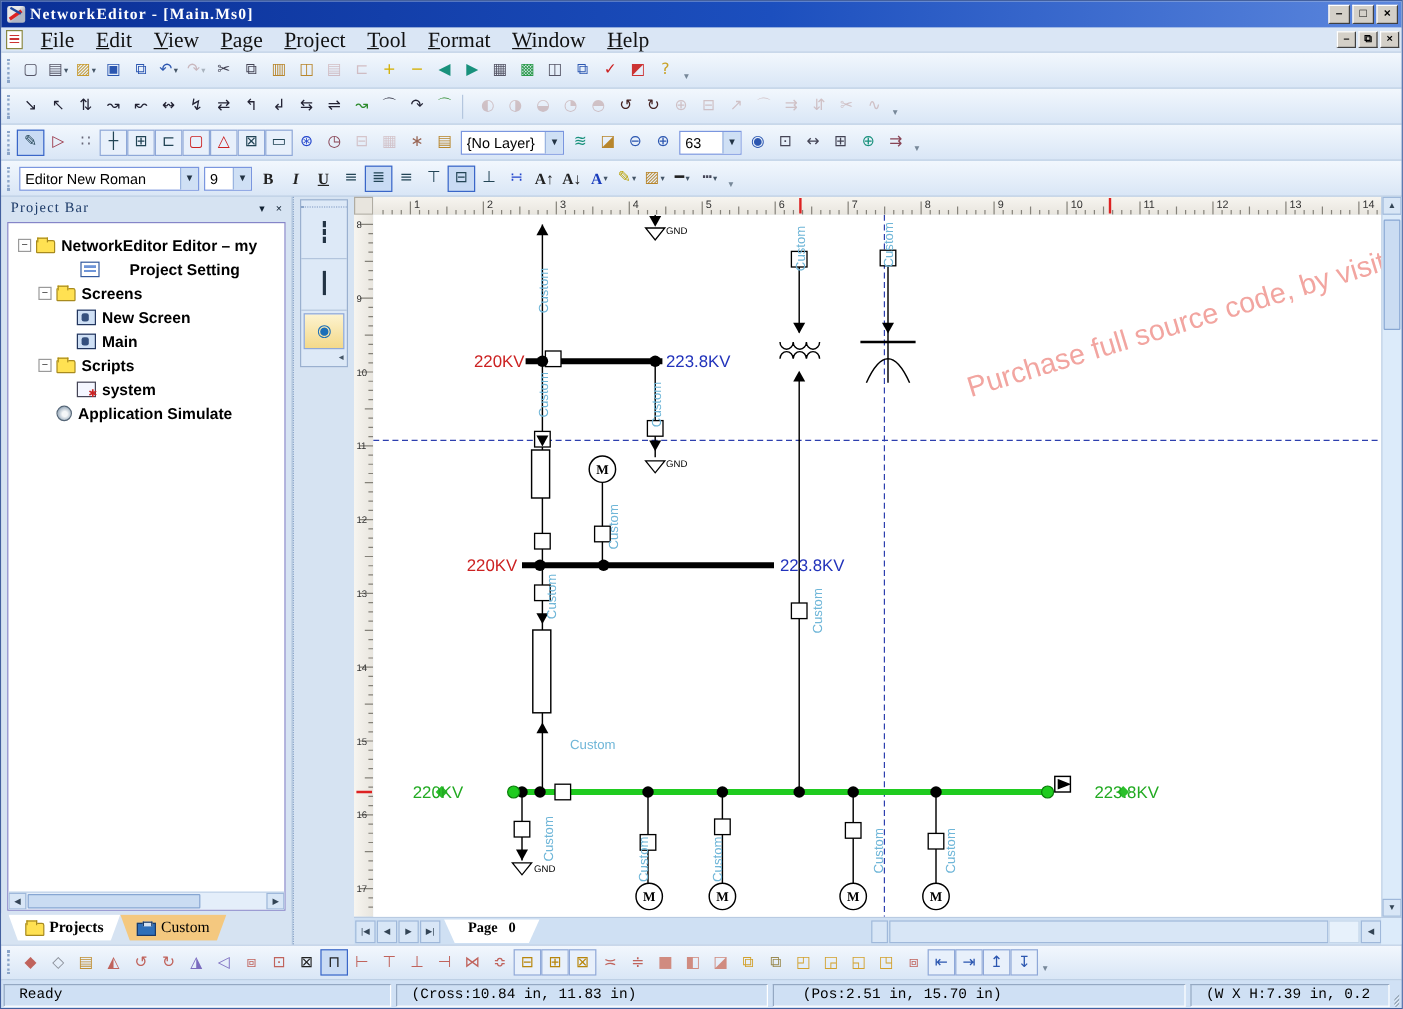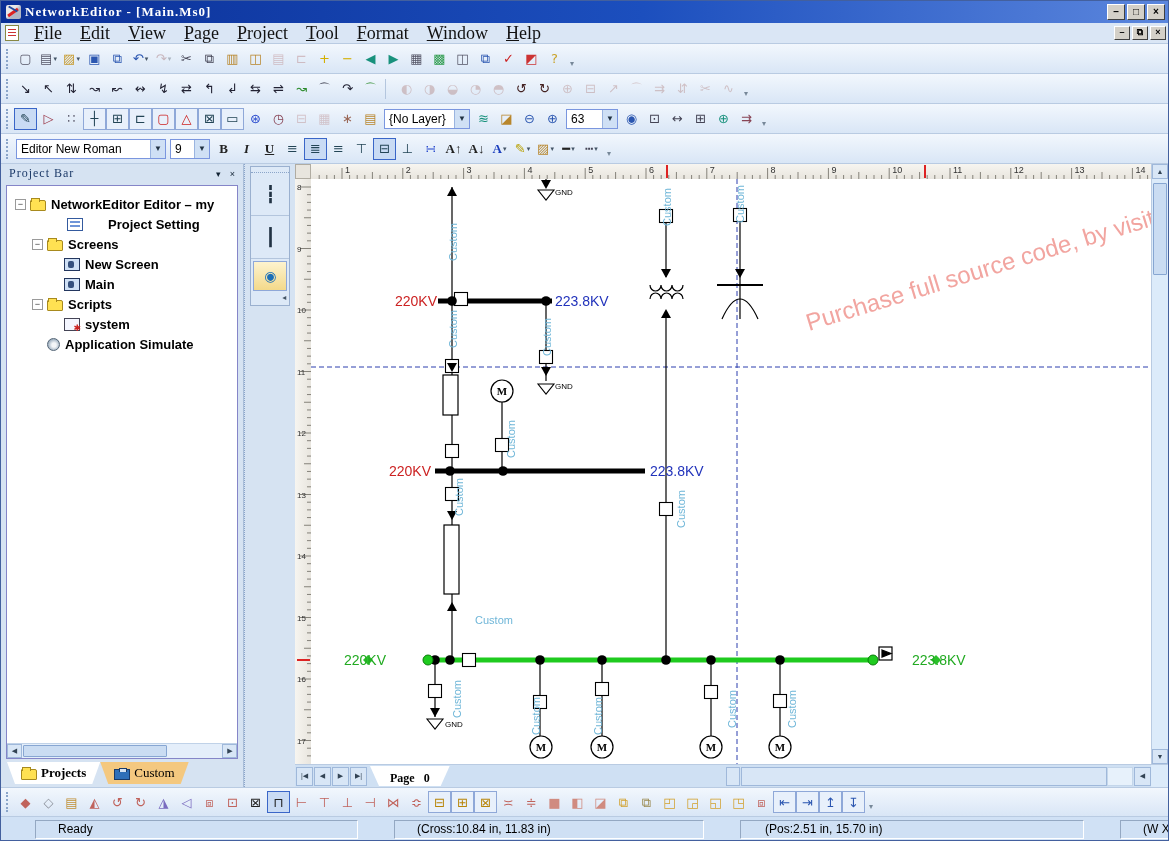--- a/index.html
+++ b/index.html
@@ -95,30 +95,30 @@
   .canvas-wrap { width:840px; height:585px; background:#fff; position:relative; }
   #dg { display:block; }
   .vscroll { width:17px; background:#dcebfa; display:flex; flex-direction:column; border-left:1px solid #b9cbe2; }
   .vscroll .scroll-btn { width:100%; height:15px; }
   .vscroll .scroll-track { width:100%; }
   .vscroll .scroll-thumb { left:1px; right:1px; top:4px; height:92px; }
 
   
   .page-strip { height:23px; background:#cfe0f3; display:flex; align-items:center; border-top:1px solid #b9cbe2; }
   .nav-btn { width:17px; height:19px; background:#d8e6f6; border:1px solid #9fb8da; margin-left:1px; font-size:7px; color:#345; display:flex; align-items:center; justify-content:center; white-space:pre; flex:none; }
-  .page-tab { height:20px; margin-left:3px; background:#fff; clip-path:polygon(0 0,100% 0,calc(100% - 9px) 100%,9px 100%); padding:0 20px; display:flex; align-items:flex-end; font-family:"Liberation Serif",serif; font-weight:bold; font-size:12px; white-space:pre; flex:none; }
+  .page-tab { height:20px; margin-left:3px; background:#fff; clip-path:polygon(0 0,100% 0,calc(100% - 9px) 100%,9px 100%); padding:0 20px; display:flex; align-items:flex-start; font-family:"Liberation Serif",serif; font-weight:bold; font-size:12px; white-space:pre; flex:none; }
   .strip-fill { width:276px; height:100%; flex:none; }
   .strip-split { width:14px; height:19px; background:#d8e6f6; border:1px solid #9fb8da; flex:none; }
   .strip-thumb { width:366px; height:19px; background:#d8e6f6; border:1px solid #9fb8da; margin-left:1px; flex:none; }
   .strip-track { flex:1; height:19px; background:#e7f1fb; border:1px solid #c4d6ea; }
   .strip-corner { width:17px; height:100%; background:#dcebfa; flex:none; }
 
   
   .statusbar { height:25px; background:#d0e1f5; display:flex; align-items:center; padding:2px 2px 3px 2px; gap:4px; }
-  .status-seg { height:19px; border:1px solid; border-color:#94a8c2 #fff #fff #94a8c2; background:#cfe0f4; font-family:Liberation Sans, sans-serif; font-size:12px; display:flex; align-items:center; padding:0 22px; white-space:pre; overflow:hidden; flex:none;margin-left:32px; }
+  .status-seg { height:19px; border:1px solid; border-color:#94a8c2 #fff #fff #94a8c2; background:#cfe0f4; font-family:Liberation Mono, monospace; font-size:12px; display:flex; align-items:center; padding:0 12px; white-space:pre; overflow:hidden; flex:none; }
   .status-grip { width:14px; height:19px; background:
      linear-gradient(135deg, transparent 55%, #9ab 56%, #9ab 60%, #fff 61%, transparent 65%, transparent 70%, #9ab 71%, #9ab 75%, #fff 76%, transparent 80%, transparent 84%, #9ab 85%, #9ab 89%, #fff 90%, transparent 94%); }
   .italicG .glyph { font-style:italic; font-family:"Liberation Serif",serif; font-weight:bold; }
   .serifG .glyph { font-family:"Liberation Serif",serif; font-weight:bold; }
   .underG .glyph { text-decoration:underline; font-family:"Liberation Serif",serif; font-weight:bold; }
 </style>
 </head>
 <body>
 
 <div class="titlebar">

